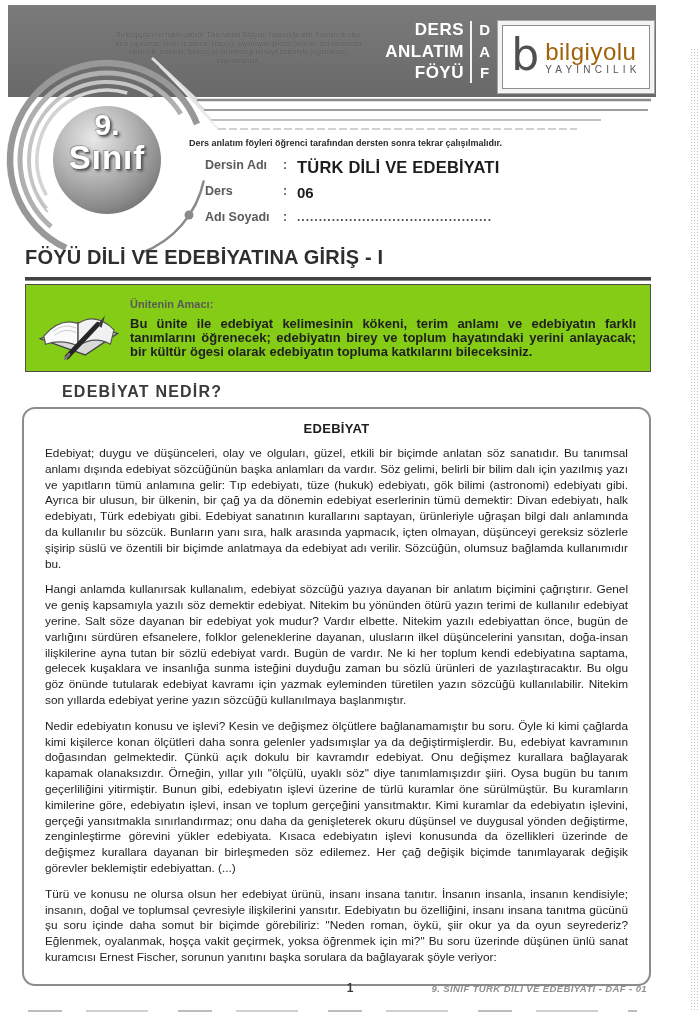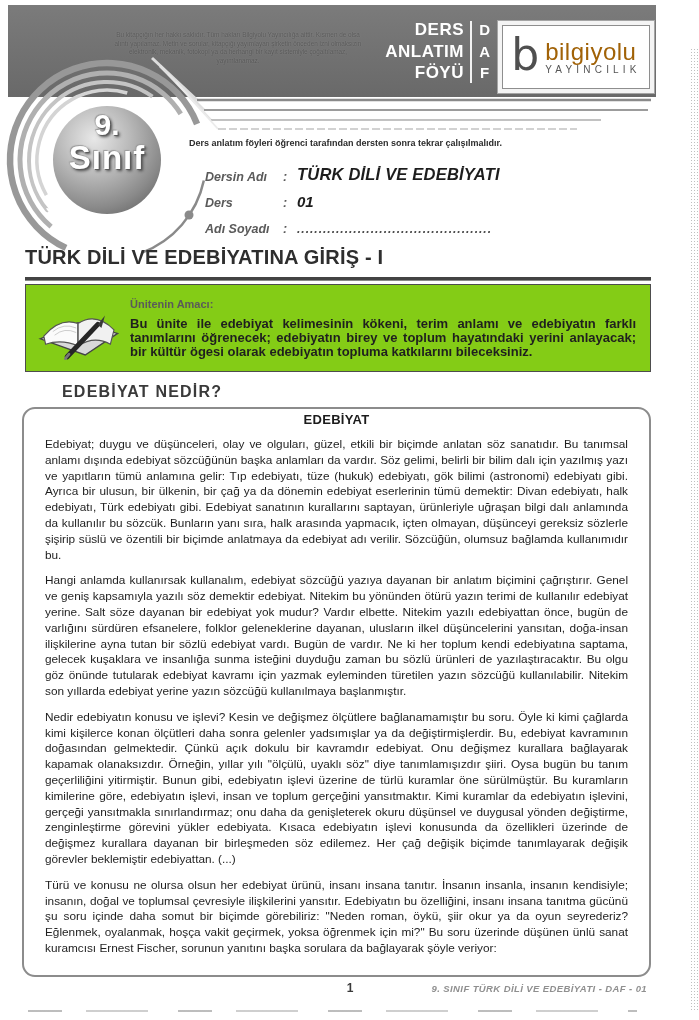--- a/index.html
+++ b/index.html
@@ -52,21 +52,21 @@
   .badge-text{
     position:absolute;left:42px;top:110px;width:130px;text-align:center;color:#fff;font-weight:bold;
     text-shadow:1px 1px 0 #5c5c5c,2px 2px 3px #4a4a4a,-1px -1px 1px #9d9d9d;
   }
   .badge-text .l1{font-size:30px;line-height:30px;}
   .badge-text .l2{font-size:33px;line-height:36px;letter-spacing:1px;}
   .instruction{
     position:absolute;left:189px;top:138px;font-size:9px;font-weight:bold;color:#2c2c2c;text-align:right;
   }
   .form{position:absolute;left:205px;top:158px;}
-  .form-row{display:flex;align-items:flex-end;height:26px;font-style:italic;}
+  .form-row{display:flex;align-items:flex-start;height:26px;}
   .form-label{width:78px;font-size:12.5px;font-weight:bold;color:#5a5a5a;}
   .form-colon{width:14px;font-size:12.5px;font-weight:bold;color:#5a5a5a;}
   .row-0 .form-value{font-size:16.5px;font-weight:bold;color:#1d1d1d;letter-spacing:.2px;}
   .row-1 .form-value{font-size:15px;font-weight:bold;color:#1d1d1d;}
   .row-2 .form-value{font-size:12px;font-weight:bold;color:#4e4e4e;letter-spacing:1px;}
   
   .page-title{
     position:absolute;left:25px;top:246px;width:626px;
     font-size:20px;font-weight:bold;color:#2e2e2e;letter-spacing:.2px;
   }
@@ -80,21 +80,21 @@
   .goal-text{flex:1;padding-right:14px;}
   .goal-title{font-size:11px;font-weight:bold;color:#5a5a5a;margin-bottom:7px;}
   .goal-body{font-size:13px;line-height:14px;text-align:justify;color:#1f1f1f;font-weight:bold;}
   .section-heading{
     position:absolute;left:25px;top:383px;
     font-size:16px;font-weight:bold;color:#3a3a3a;letter-spacing:1.2px;margin-left:37px;
   }
   .reading-box{
     position:absolute;left:22px;top:407px;width:629px;box-sizing:border-box;
     border:2.5px solid #8c8c8c;border-radius:13px;background:#fff;
-    padding:3px 21px 18px 21px;
+    padding:12px 21px 18px 21px;
   }
   .reading-title{text-align:center;font-size:13px;font-weight:bold;color:#1c1c1c;letter-spacing:.3px;}
   .reading-box p{
     margin:10px 0 0 0;font-size:11.8px;line-height:15.8px;text-align:justify;color:#1e1e1e;
   }
   
   .page-number{position:absolute;left:340px;top:981px;width:20px;text-align:center;
     font-size:12px;font-weight:bold;color:#3a3a3a;}
   .footer-text{position:absolute;right:52px;top:983px;
     font-size:9.5px;font-style:italic;font-weight:bold;color:#8f8f8f;letter-spacing:.4px;}
@@ -166,30 +166,30 @@
 
   <div class="form">
     <div class="form-row row-0">
       <span class="form-label">Dersin Adı</span>
       <span class="form-colon">:</span>
       <span class="form-value">TÜRK DİLİ VE EDEBİYATI</span>
     </div>
     <div class="form-row row-1">
       <span class="form-label">Ders</span>
       <span class="form-colon">:</span>
-      <span class="form-value">01</span>
+      <span class="form-value">06</span>
     </div>
     <div class="form-row row-2">
       <span class="form-label">Adı Soyadı</span>
       <span class="form-colon">:</span>
       <span class="form-value">.............................................</span>
     </div>
   </div>
 
-  <div class="page-title">TÜRK DİLİ VE EDEBİYATINA GİRİŞ - I</div>
+  <div class="page-title">FÖYÜ DİLİ VE EDEBİYATINA GİRİŞ - I</div>
   <div class="title-rule"></div>
 
   <div class="goal-box">
     <div class="goal-icon">
       <svg width="92" height="72" viewBox="0 0 100 80">
         <path d="M8,52 L50,34 L94,46 L58,70 Z" fill="#d9d9d9" stroke="#444" stroke-width="1.5"></path>
         <path d="M12,49 Q30,28 50,35 L50,60 Q32,52 14,58 Z" fill="#fbfbfb" stroke="#555" stroke-width="1.3"></path>
         <path d="M50,35 Q70,22 90,42 L86,58 Q68,48 50,60 Z" fill="#f1f1f1" stroke="#555" stroke-width="1.3"></path>
         <path d="M50,35 L50,60" stroke="#666" stroke-width="1"></path>
         <path d="M22,44 Q34,34 48,40 M24,48 Q35,39 48,45" stroke="#bbb" stroke-width=".8" fill="none"></path>

